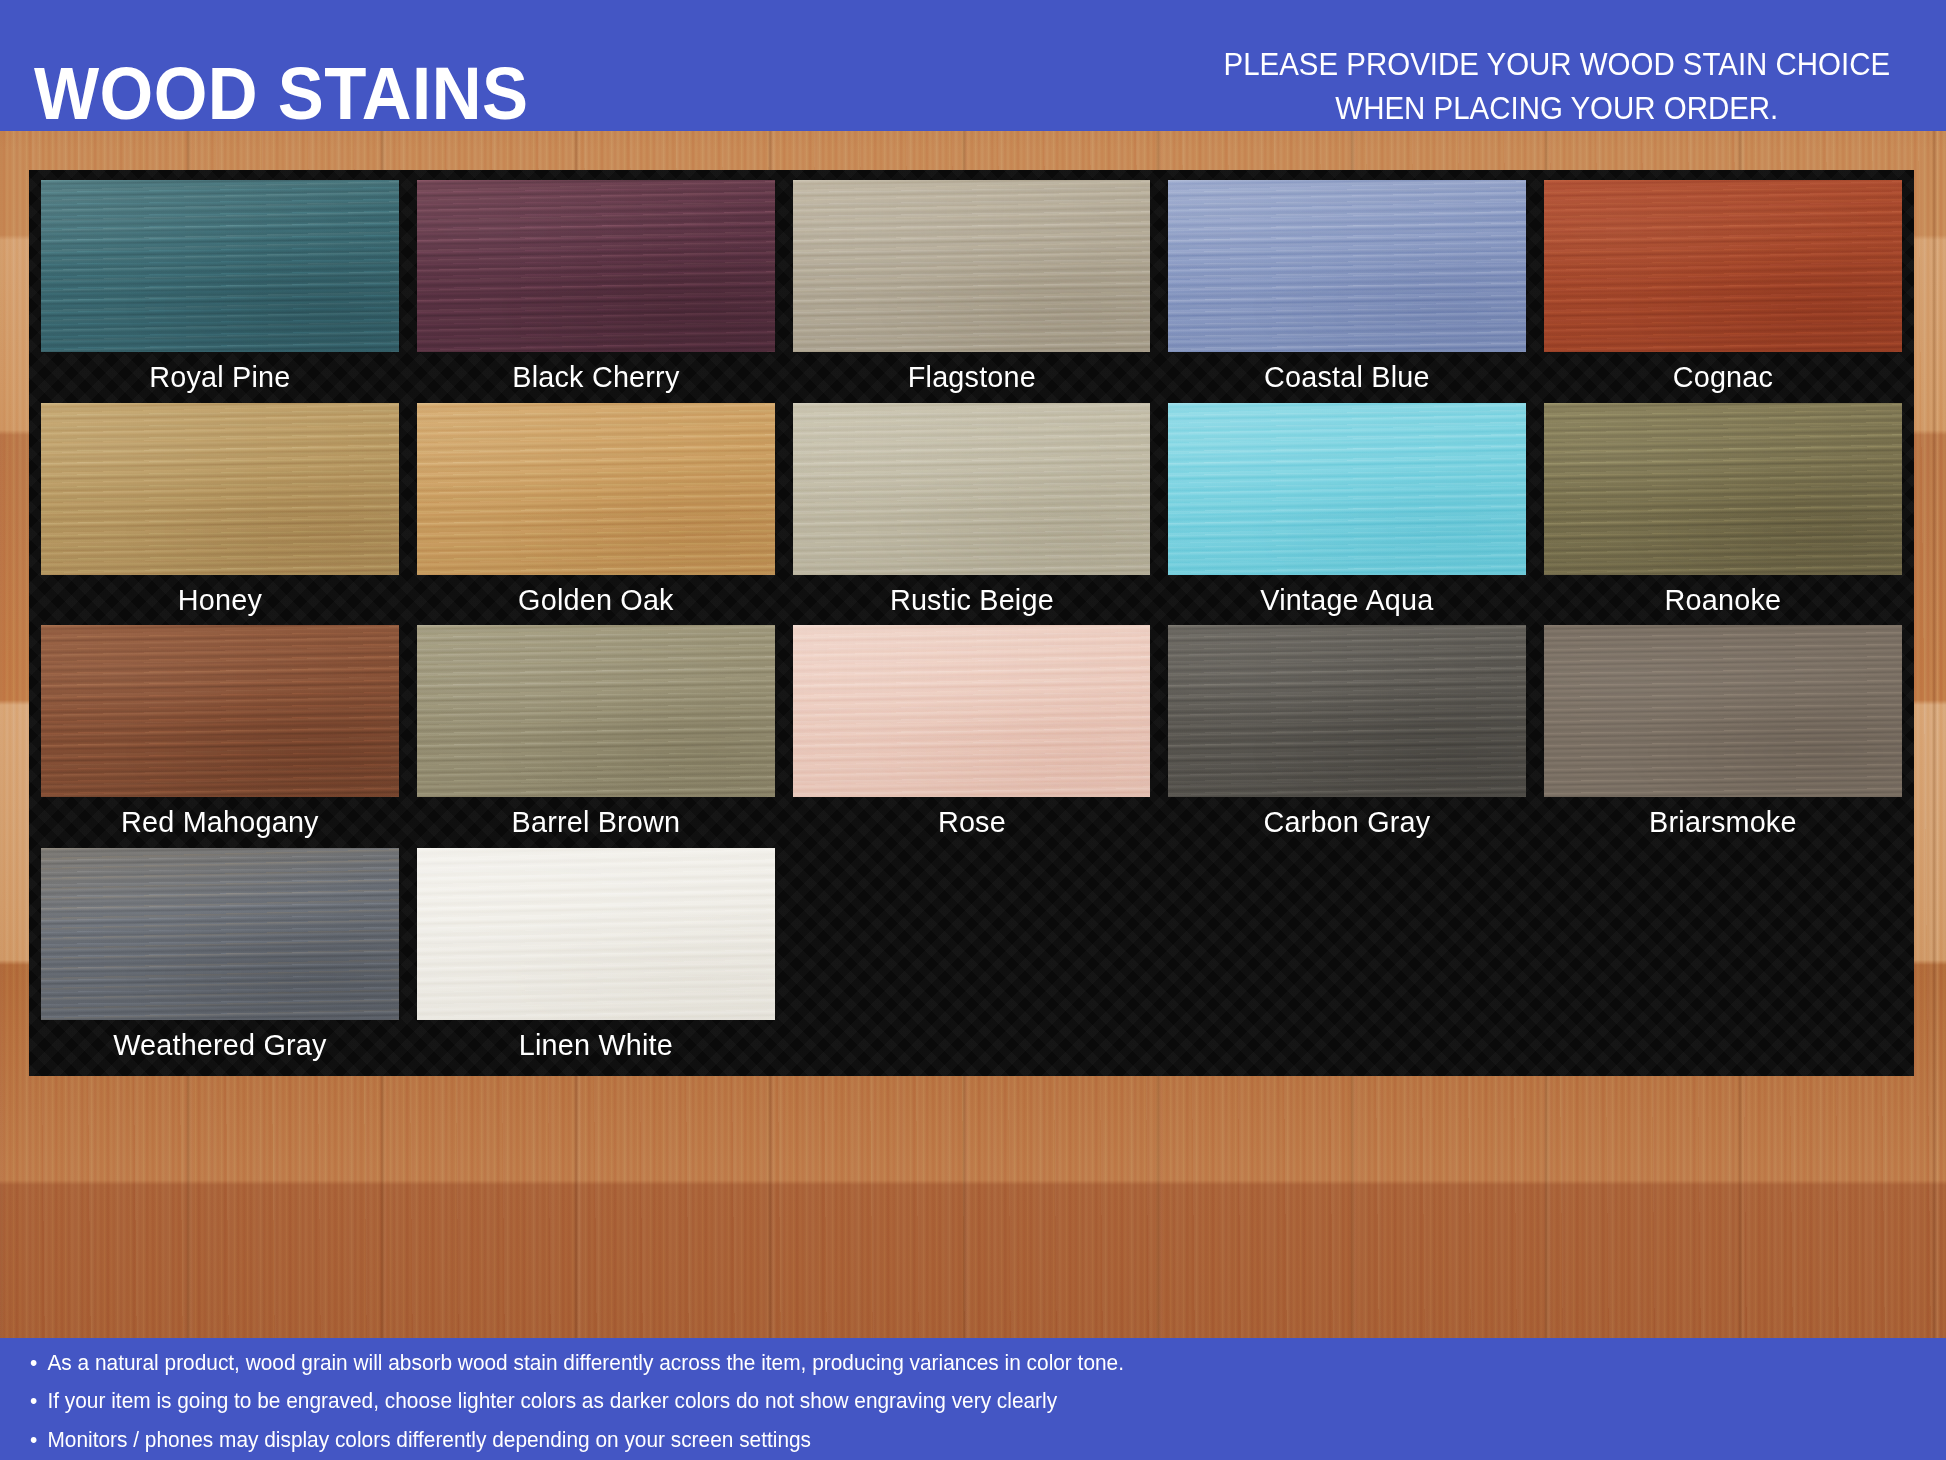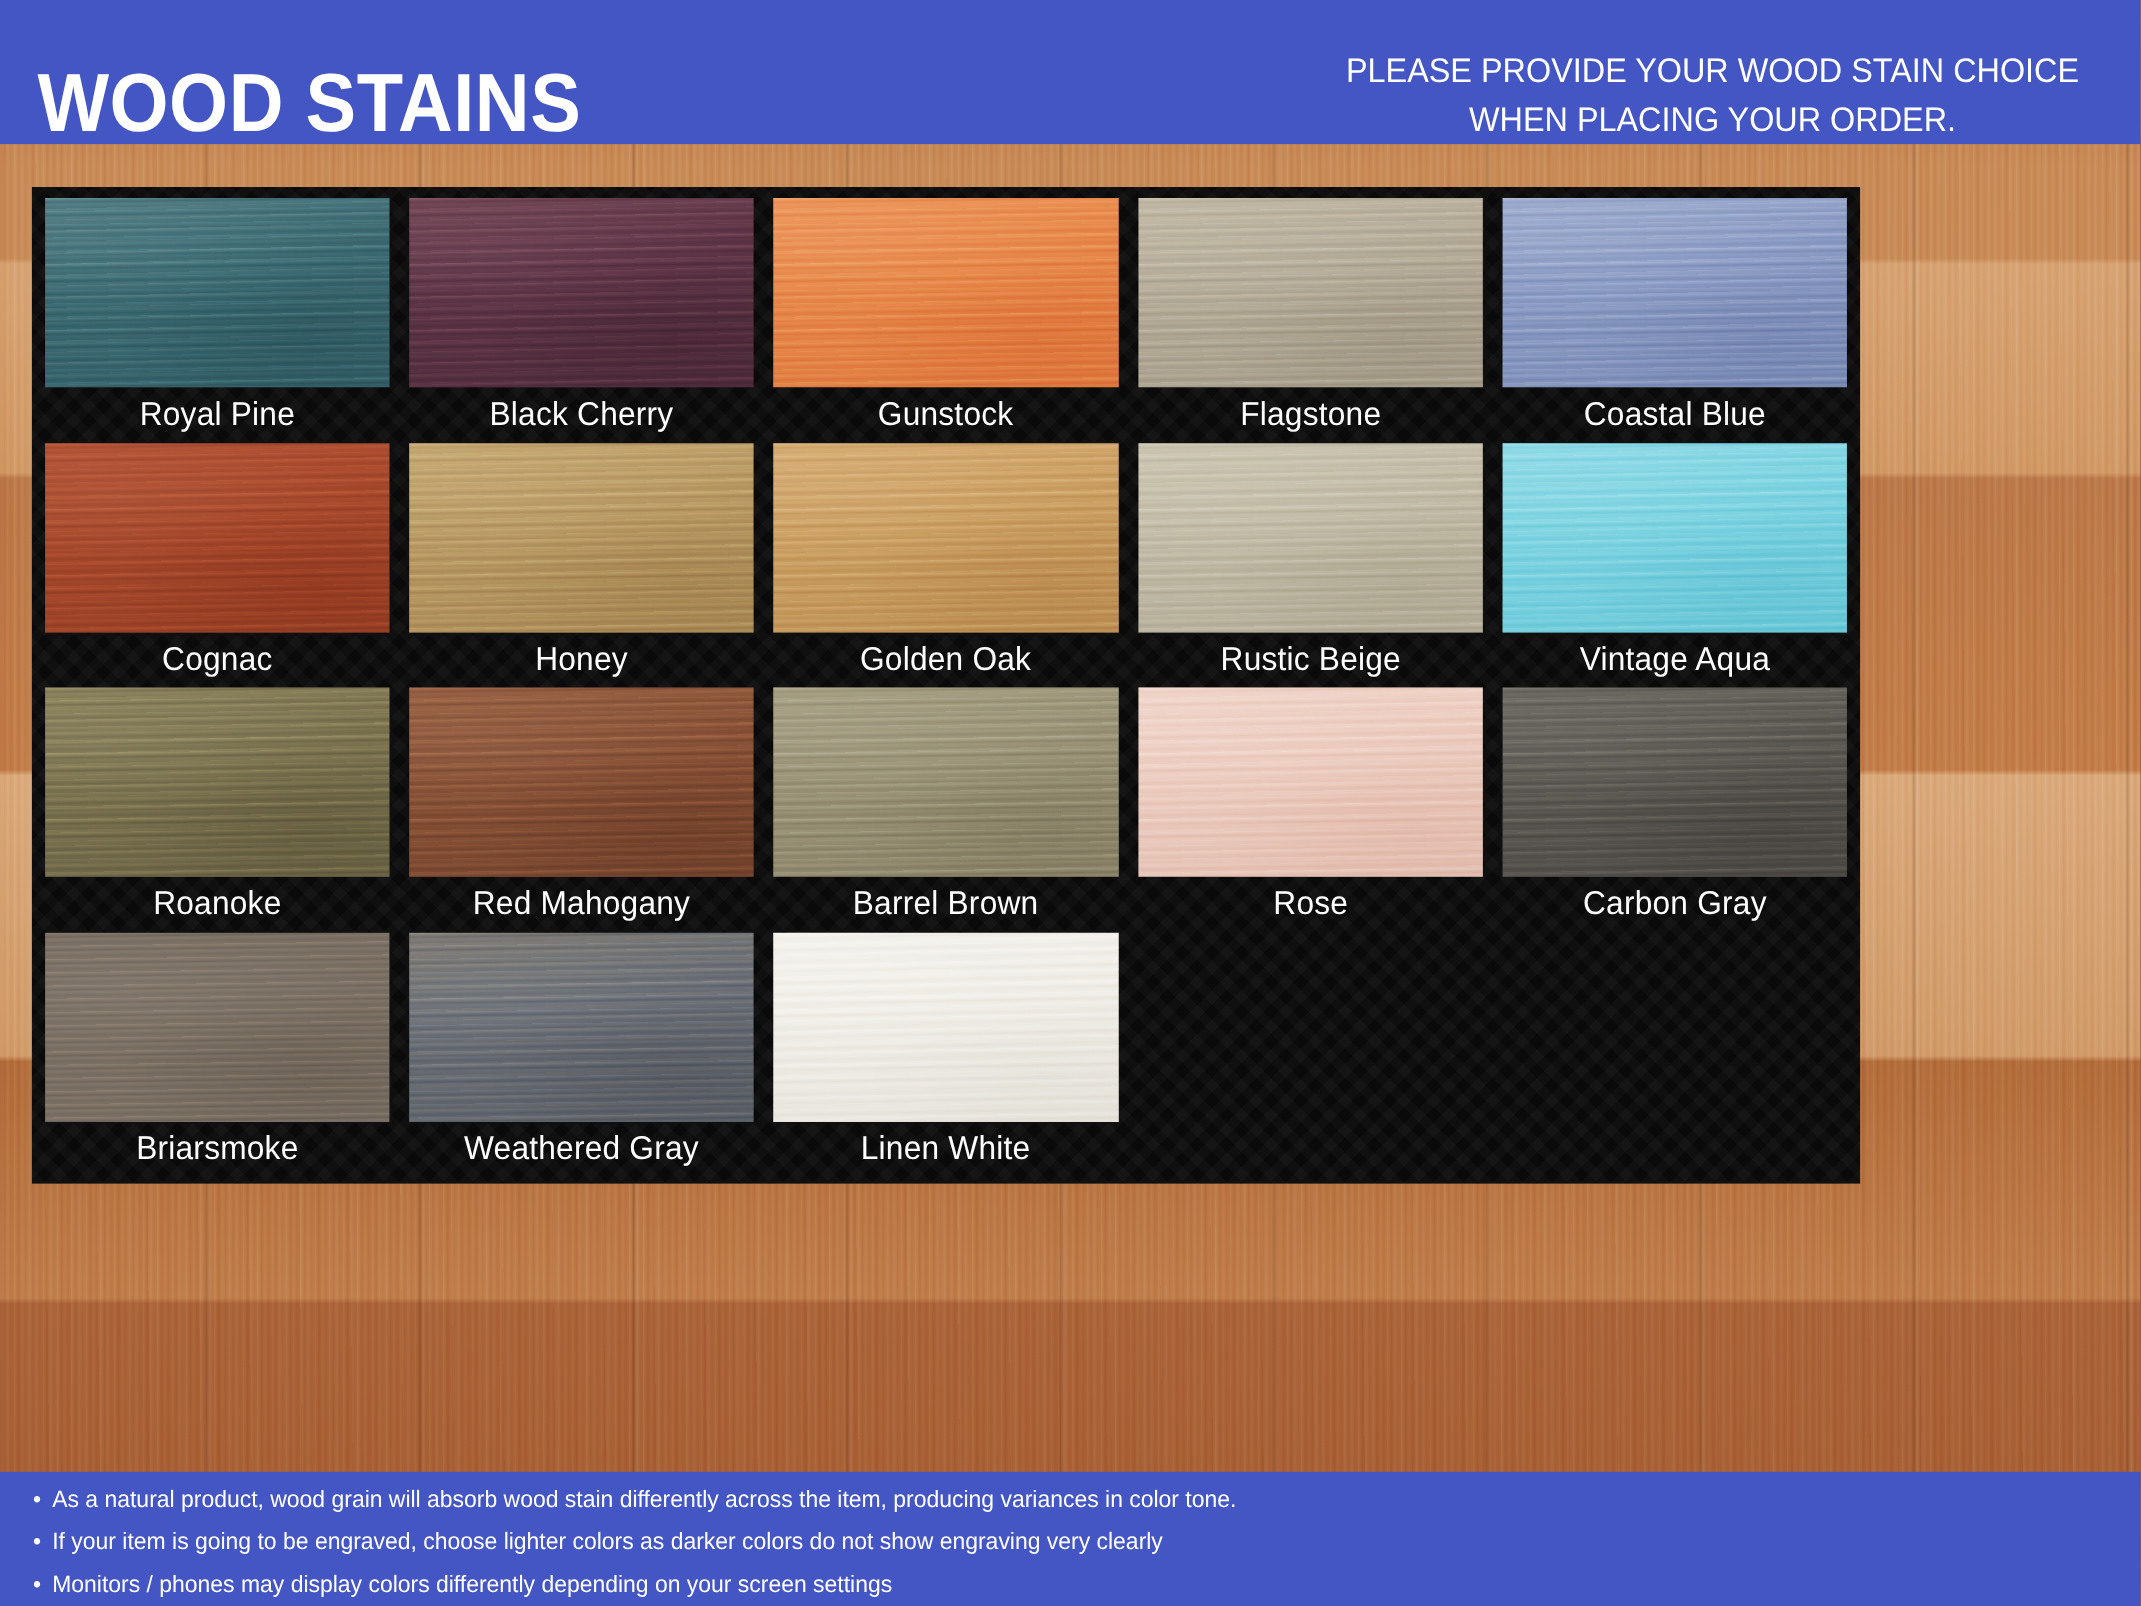--- a/index.html
+++ b/index.html
@@ -124,21 +124,21 @@
     display: inline-block;
     width: 18px;
     color: #ffffff;
   }
 
   
   .panel {
     position: absolute;
     left: 29px;
     top: 170px;
-    width: 1662px;
+    width: 1885px;
     height: 906px;
     background: #0a0a0a;
     background-image:
       repeating-linear-gradient(45deg,
         rgba(255,255,255,.022) 0px, rgba(255,255,255,.022) 9px,
         rgba(0,0,0,0) 9px, rgba(0,0,0,0) 19px),
       repeating-linear-gradient(-45deg,
         rgba(255,255,255,.022) 0px, rgba(255,255,255,.022) 9px,
         rgba(0,0,0,0) 9px, rgba(0,0,0,0) 19px);
     box-sizing: border-box;
@@ -227,24 +227,20 @@
   <div class="grid" id="swatch-grid">
       <div class="cell">
         <div class="swatch" style="background-color: rgb(60, 106, 114); background-image: linear-gradient(172deg, rgba(126, 160, 162, 0.333) 0%, rgba(60, 106, 114, 0) 38%, rgba(42, 82, 92, 0.4) 100%), repeating-linear-gradient(178.6deg, rgba(126, 160, 162, 0.25) 0px, rgba(60, 106, 114, 0) 3px, rgba(42, 82, 92, 0.25) 6px, rgba(60, 106, 114, 0) 10px);"></div>
         <div class="label">Royal Pine</div>
       </div>
       <div class="cell">
         <div class="swatch" style="background-color: rgb(94, 53, 70); background-image: linear-gradient(172deg, rgba(155, 104, 115, 0.333) 0%, rgba(94, 53, 70, 0) 38%, rgba(63, 34, 48, 0.4) 100%), repeating-linear-gradient(178.6deg, rgba(155, 104, 115, 0.25) 0px, rgba(94, 53, 70, 0) 3px, rgba(63, 34, 48, 0.25) 6px, rgba(94, 53, 70, 0) 10px);"></div>
         <div class="label">Black Cherry</div>
       </div>
       <div class="cell">
-        <div class="swatch" style="background-color: rgb(232, 136, 74); background-image: linear-gradient(172deg, rgba(245, 176, 124, 0.333) 0%, rgba(232, 136, 74, 0) 38%, rgba(212, 106, 51, 0.4) 100%), repeating-linear-gradient(178.6deg, rgba(245, 176, 124, 0.25) 0px, rgba(232, 136, 74, 0) 3px, rgba(212, 106, 51, 0.25) 6px, rgba(232, 136, 74, 0) 10px);"></div>
-        <div class="label">Gunstock</div>
-      </div>
-      <div class="cell">
         <div class="swatch" style="background-color: rgb(181, 172, 153); background-image: linear-gradient(172deg, rgba(216, 207, 187, 0.333) 0%, rgba(181, 172, 153, 0) 38%, rgba(148, 139, 121, 0.4) 100%), repeating-linear-gradient(178.6deg, rgba(216, 207, 187, 0.25) 0px, rgba(181, 172, 153, 0) 3px, rgba(148, 139, 121, 0.25) 6px, rgba(181, 172, 153, 0) 10px);"></div>
         <div class="label">Flagstone</div>
       </div>
       <div class="cell">
         <div class="swatch" style="background-color: rgb(139, 155, 196); background-image: linear-gradient(172deg, rgba(196, 205, 226, 0.333) 0%, rgba(139, 155, 196, 0) 38%, rgba(107, 125, 169, 0.4) 100%), repeating-linear-gradient(178.6deg, rgba(196, 205, 226, 0.25) 0px, rgba(139, 155, 196, 0) 3px, rgba(107, 125, 169, 0.25) 6px, rgba(139, 155, 196, 0) 10px);"></div>
         <div class="label">Coastal Blue</div>
       </div>
       <div class="cell">
         <div class="swatch" style="background-color: rgb(168, 73, 44); background-image: linear-gradient(172deg, rgba(201, 103, 74, 0.333) 0%, rgba(168, 73, 44, 0) 38%, rgba(134, 53, 29, 0.4) 100%), repeating-linear-gradient(178.6deg, rgba(201, 103, 74, 0.25) 0px, rgba(168, 73, 44, 0) 3px, rgba(134, 53, 29, 0.25) 6px, rgba(168, 73, 44, 0) 10px);"></div>
         <div class="label">Cognac</div>

